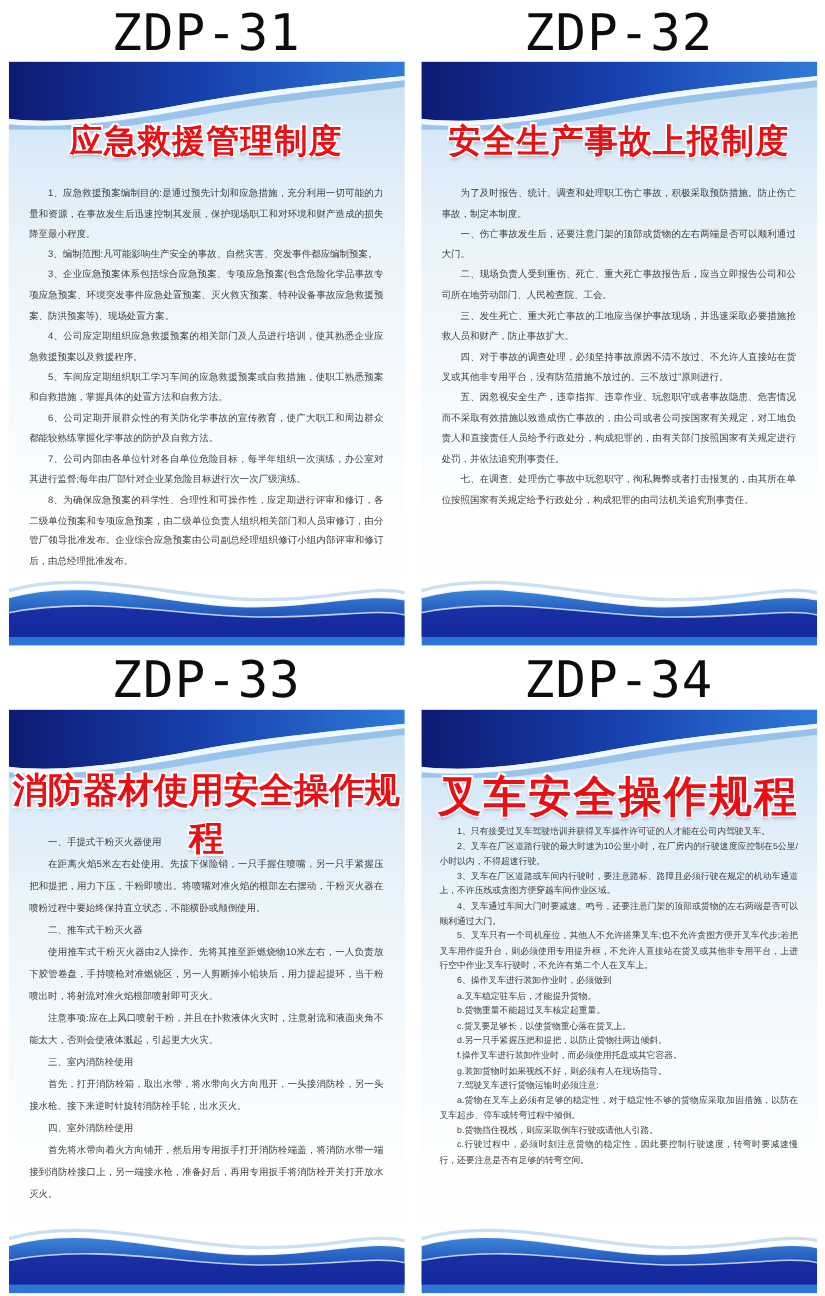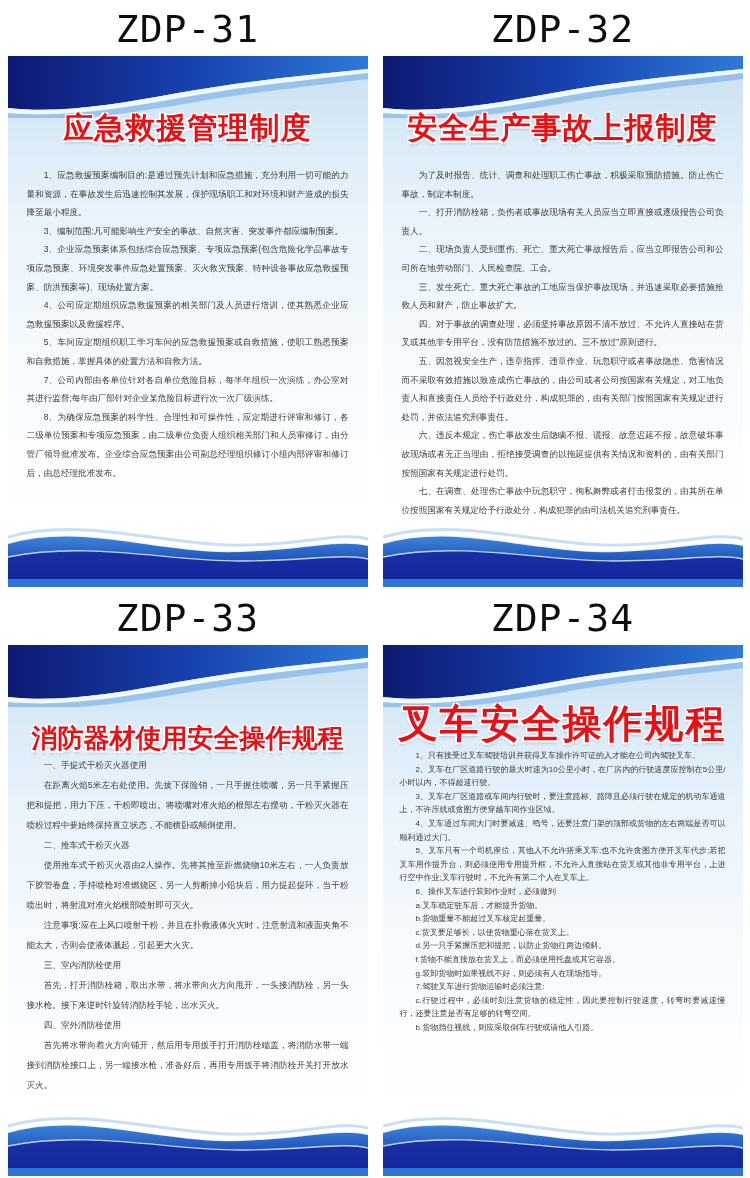--- a/index.html
+++ b/index.html
@@ -1,28 +1,28 @@
 <!DOCTYPE html>
 <html><head>
 <meta charset="utf-8">
 <style>
   html,body{margin:0;padding:0;background:#ffffff;}
   body{width:750px;height:1178px;overflow:hidden;font-family:"Liberation Sans",sans-serif;}
   .grid{display:grid;grid-template-columns:375px 375px;width:750px;}
   .cell{width:375px;height:589px;display:flex;flex-direction:column;align-items:center;}
   .code{height:54px;margin-top:2px;display:flex;align-items:center;justify-content:center;
-        font-family:"DejaVu Sans Mono",monospace;font-size:38px;color:#0d0d0d;letter-spacing:1px;}
+        font-family:"DejaVu Sans Mono",monospace;font-size:46px;color:#0d0d0d;letter-spacing:1px;}
   .poster{width:360px;height:531px;position:relative;overflow:hidden;
           background:linear-gradient(180deg,#c7def2 0%,#d9eaf7 14%,#eaf4fb 32%,#f7fbfe 60%,#ffffff 88%);}
   .p-head{position:absolute;top:0;left:0;width:360px;height:62px;}
   .p-head svg,.p-foot svg{display:block;}
   .p-title{position:absolute;top:52px;left:0;width:360px;margin:0;text-align:center;
            font-weight:700;color:#e81014;font-size:30px;letter-spacing:1px;
            text-shadow:-1.5px -1.5px 0 #fff,1.5px -1.5px 0 #fff,-1.5px 1.5px 0 #fff,1.5px 1.5px 0 #fff,0 3px 3px rgba(40,40,90,.25);}
-  .p-title.t-long{font-size:26px;letter-spacing:0;margin-top:24px;}
+  .p-title.t-long{font-size:32px;letter-spacing:0;}
   .p-title.t-short{font-size:39px;letter-spacing:2px;}
   .p-body{position:absolute;top:110px;left:0;width:360px;box-sizing:border-box;padding:0 19px;
           color:#3b3b3b;text-align:justify;}
   .p-body p{margin:0;text-indent:2em;}
   .body-loose p{font-size:8.6px;line-height:18.6px;}
   .body-loose3 p{font-size:8.6px;line-height:20px;}
   .body-tight{top:104px;padding:0 17px;}
   .body-tight p{font-size:8px;line-height:13.6px;}
   .p-foot{position:absolute;bottom:0;left:0;width:360px;height:78px;}
 </style>
@@ -55,20 +55,21 @@
           <path d="M0,57 C52,62 112,53 172,42 C232,31 292,25 360,17 V23 C294,31 236,37 176,48 C118,58 56,67 0,62 Z" fill="#6aa7e2" opacity="0.55"></path>
         </svg>
       </div>
       <h2 class="p-title">应急救援管理制度</h2>
       <div class="p-body body-loose">
           <p>1、应急救援预案编制目的:是通过预先计划和应急措施，充分利用一切可能的力量和资源，在事故发生后迅速控制其发展，保护现场职工和对环境和财产造成的损失降至最小程度。</p>
           <p>3、编制范围:凡可能影响生产安全的事故、自然灾害、突发事件都应编制预案。</p>
           <p>3、企业应急预案体系包括综合应急预案、专项应急预案(包含危险化学品事故专项应急预案、环境突发事件应急处置预案、灭火救灾预案、特种设备事故应急救援预案、防洪预案等)、现场处置方案。</p>
           <p>4、公司应定期组织应急救援预案的相关部门及人员进行培训，使其熟悉企业应急救援预案以及救援程序。</p>
           <p>5、车间应定期组织职工学习车间的应急救援预案或自救措施，使职工熟悉预案和自救措施，掌握具体的处置方法和自救方法。</p>
+          <p>6、公司定期开展群众性的有关防化学事故的宣传教育，使广大职工和周边群众都能较熟练掌握化学事故的防护及自救方法。</p>
           <p>7、公司内部由各单位针对各自单位危险目标，每半年组织一次演练，办公室对其进行监督;每年由厂部针对企业某危险目标进行次一次厂级演练。</p>
           <p>8、为确保应急预案的科学性、合理性和可操作性，应定期进行评审和修订，各二级单位预案和专项应急预案，由二级单位负责人组织相关部门和人员审修订，由分管厂领导批准发布。企业综合应急预案由公司副总经理组织修订小组内部评审和修订后，由总经理批准发布。</p>
         </div>
       <div class="p-foot">
         <svg width="360" height="78" viewBox="0 0 360 78" preserveAspectRatio="none">
           <path d="M0,28 C70,8 150,34 220,36 C290,38 330,22 360,30" stroke="#bcd8f0" stroke-width="3" fill="none" opacity="0.8"></path>
           <path d="M0,34 C70,14 140,40 210,42 C280,44 325,28 360,36 L360,70 L0,70 Z" fill="url(#gFoot)"></path>
           <path d="M0,34 C70,14 140,40 210,42 C280,44 325,28 360,36" stroke="#ffffff" stroke-width="2" fill="none" opacity="0.9"></path>
           <path d="M0,48 C80,32 160,52 230,52 C300,52 335,44 360,50 L360,70 L0,70 Z" fill="#16279e" opacity="0.85"></path>
           <path d="M0,48 C80,32 160,52 230,52 C300,52 335,44 360,50" stroke="#e8f2fb" stroke-width="1.4" fill="none" opacity="0.8"></path>
@@ -84,26 +85,25 @@
       <div class="p-head">
         <svg width="360" height="62" viewBox="0 0 360 62" preserveAspectRatio="none">
           <path d="M0,0 H360 V13 C290,20 230,26 170,37 C110,48 50,58 0,52 Z" fill="url(#gNavy)"></path>
           <path d="M0,52 C50,58 110,48 170,37 C230,26 290,20 360,13 V17 C292,25 232,31 172,42 C112,53 52,62 0,57 Z" fill="#f2f9ff" opacity="0.95"></path>
           <path d="M0,57 C52,62 112,53 172,42 C232,31 292,25 360,17 V23 C294,31 236,37 176,48 C118,58 56,67 0,62 Z" fill="#6aa7e2" opacity="0.55"></path>
         </svg>
       </div>
       <h2 class="p-title">安全生产事故上报制度</h2>
       <div class="p-body body-loose">
           <p>为了及时报告、统计、调查和处理职工伤亡事故，积极采取预防措施。防止伤亡事故，制定本制度。</p>
-          <p>一、打开消防栓箱，负伤者或事故现场有关人员应当立即直接或逐级报告公司负责人。</p>
+          <p>一、伤亡事故发生后，还要注意门架的顶部或货物的左右两端是否可以顺利通过大门。</p>
           <p>二、现场负责人受到重伤、死亡、重大死亡事故报告后，应当立即报告公司和公司所在地劳动部门、人民检查院、工会。</p>
           <p>三、发生死亡、重大死亡事故的工地应当保护事故现场，并迅速采取必要措施抢救人员和财产，防止事故扩大。</p>
           <p>四、对于事故的调查处理，必须坚持事故原因不清不放过、不允许人直接站在货叉或其他非专用平台，没有防范措施不放过的。三不放过”原则进行。</p>
           <p>五、因忽视安全生产，违章指挥、违章作业、玩忽职守或者事故隐患、危害情况而不采取有效措施以致造成伤亡事故的，由公司或者公司按国家有关规定，对工地负责人和直接责任人员给予行政处分，构成犯罪的，由有关部门按照国家有关规定进行处罚，并依法追究刑事责任。</p>
-          <p>六、违反本规定，伤亡事故发生后隐瞒不报、谎报、故意迟延不报，故意破坏事故现场或者无正当理由，拒绝接受调查的以拖延提供有关情况和资料的，由有关部门按照国家有关规定进行处罚。</p>
           <p>七、在调查、处理伤亡事故中玩忽职守，徇私舞弊或者打击报复的，由其所在单位按照国家有关规定给予行政处分，构成犯罪的由司法机关追究刑事责任。</p>
         </div>
       <div class="p-foot">
         <svg width="360" height="78" viewBox="0 0 360 78" preserveAspectRatio="none">
           <path d="M0,28 C70,8 150,34 220,36 C290,38 330,22 360,30" stroke="#bcd8f0" stroke-width="3" fill="none" opacity="0.8"></path>
           <path d="M0,34 C70,14 140,40 210,42 C280,44 325,28 360,36 L360,70 L0,70 Z" fill="url(#gFoot)"></path>
           <path d="M0,34 C70,14 140,40 210,42 C280,44 325,28 360,36" stroke="#ffffff" stroke-width="2" fill="none" opacity="0.9"></path>
           <path d="M0,48 C80,32 160,52 230,52 C300,52 335,44 360,50 L360,70 L0,70 Z" fill="#16279e" opacity="0.85"></path>
           <path d="M0,48 C80,32 160,52 230,52 C300,52 335,44 360,50" stroke="#e8f2fb" stroke-width="1.4" fill="none" opacity="0.8"></path>
           <rect x="0" y="70" width="360" height="8" fill="#2e74d6"></rect>
@@ -162,25 +162,26 @@
           <p>1、只有接受过叉车驾驶培训并获得叉车操作许可证的人才能在公司内驾驶叉车。</p>
           <p>2、叉车在厂区道路行驶的最大时速为10公里小时，在厂房内的行驶速度应控制在5公里/小时以内，不得超速行驶。</p>
           <p>3、叉车在厂区道路或车间内行驶时，要注意路标、路障且必须行驶在规定的机动车通道上，不许压线或贪图方便穿越车间作业区域。</p>
           <p>4、叉车通过车间大门时要减速、鸣号，还要注意门架的顶部或货物的左右两端是否可以顺利通过大门。</p>
           <p>5、叉车只有一个司机座位，其他人不允许搭乘叉车;也不允许贪图方便开叉车代步;若把叉车用作提升台，则必须使用专用提升框，不允许人直接站在货叉或其他非专用平台，上进行空中作业;叉车行驶时，不允许有第二个人在叉车上。</p>
           <p>6、操作叉车进行装卸作业时，必须做到</p>
           <p>a.叉车稳定驻车后，才能提升货物。</p>
           <p>b.货物重量不能超过叉车核定起重量。</p>
           <p>c.货叉要足够长，以使货物重心落在货叉上。</p>
           <p>d.另一只手紧握压把和提把，以防止货物往两边倾斜。</p>
-          <p>f.货物不能直接放在货叉上，而必须使用托盘或其它容器。</p>
+          <p>f.操作叉车进行装卸作业时，而必须使用托盘或其它容器。</p>
           <p>g.装卸货物时如果视线不好，则必须有人在现场指导。</p>
           <p>7.驾驶叉车进行货物运输时必须注意:</p>
+          <p>a.货物在叉车上必须有足够的稳定性，对于稳定性不够的货物应采取加固措施，以防在叉车起步、停车或转弯过程中倾倒。</p>
+          <p>b.货物挡住视线，则应采取倒车行驶或请他人引路。</p>
           <p>c.行驶过程中，必须时刻注意货物的稳定性，因此要控制行驶速度，转弯时要减速慢行，还要注意是否有足够的转弯空间。</p>
-          <p>b.货物挡住视线，则应采取倒车行驶或请他人引路。</p>
         </div>
       <div class="p-foot">
         <svg width="360" height="78" viewBox="0 0 360 78" preserveAspectRatio="none">
           <path d="M0,28 C70,8 150,34 220,36 C290,38 330,22 360,30" stroke="#bcd8f0" stroke-width="3" fill="none" opacity="0.8"></path>
           <path d="M0,34 C70,14 140,40 210,42 C280,44 325,28 360,36 L360,70 L0,70 Z" fill="url(#gFoot)"></path>
           <path d="M0,34 C70,14 140,40 210,42 C280,44 325,28 360,36" stroke="#ffffff" stroke-width="2" fill="none" opacity="0.9"></path>
           <path d="M0,48 C80,32 160,52 230,52 C300,52 335,44 360,50 L360,70 L0,70 Z" fill="#16279e" opacity="0.85"></path>
           <path d="M0,48 C80,32 160,52 230,52 C300,52 335,44 360,50" stroke="#e8f2fb" stroke-width="1.4" fill="none" opacity="0.8"></path>
           <rect x="0" y="70" width="360" height="8" fill="#2e74d6"></rect>
         </svg>

